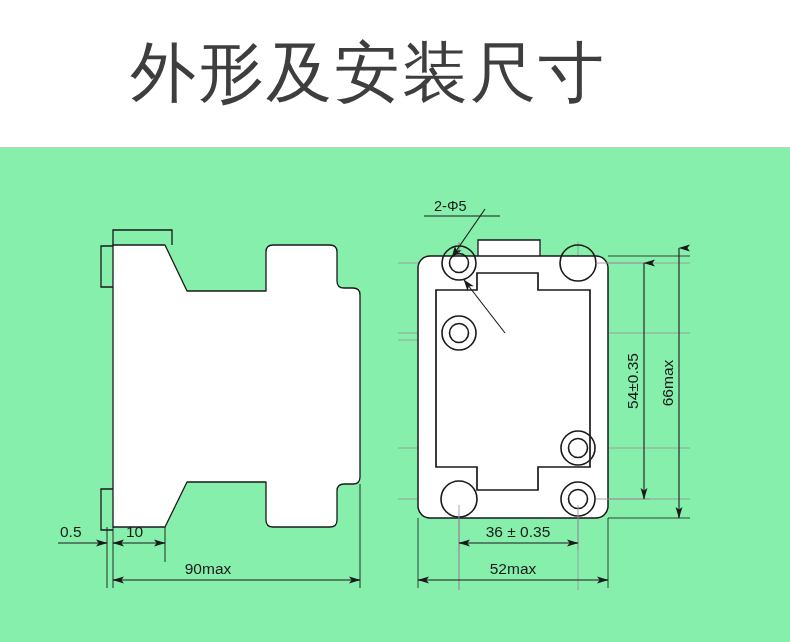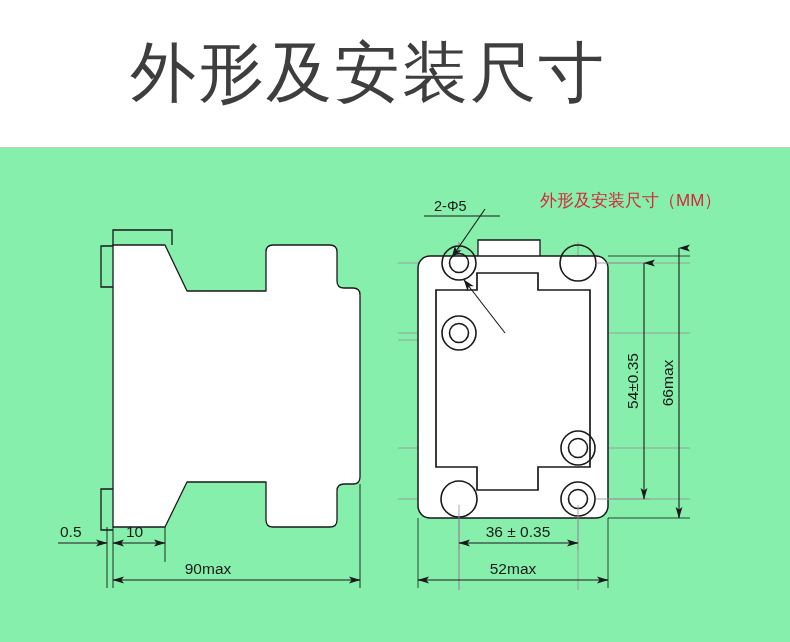--- a/index.html
+++ b/index.html
@@ -78,21 +78,20 @@
 </head>
 <body>
 
 <div id="page">
 
   <div id="header">
     <div id="page-title">外形及安装尺寸</div>
     <div id="header-divider"></div>
   </div>
 
-  <div id="drawing-caption">外形及安装尺寸（MM）</div>
 
   <div id="drawing-area">
     <svg width="790" height="482" viewBox="0 0 790 482" xmlns="http://www.w3.org/2000/svg">
       <defs>
         <marker id="arrFill" markerWidth="12" markerHeight="8" refX="11" refY="4" orient="auto" markerUnits="userSpaceOnUse">
           <path d="M0,0.6 L11.5,4 L0,7.4 L2.6,4 Z" fill="#1a1a1a"></path>
         </marker>
         <marker id="arrFillStart" markerWidth="12" markerHeight="8" refX="1" refY="4" orient="auto" markerUnits="userSpaceOnUse">
           <path d="M12,0.6 L0.5,4 L12,7.4 L9.4,4 Z" fill="#1a1a1a"></path>
         </marker>

